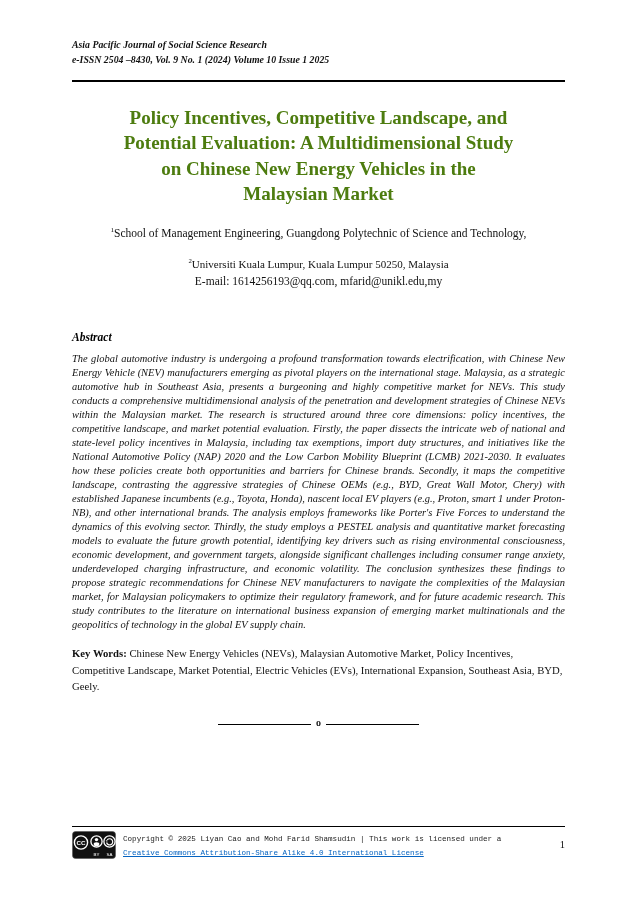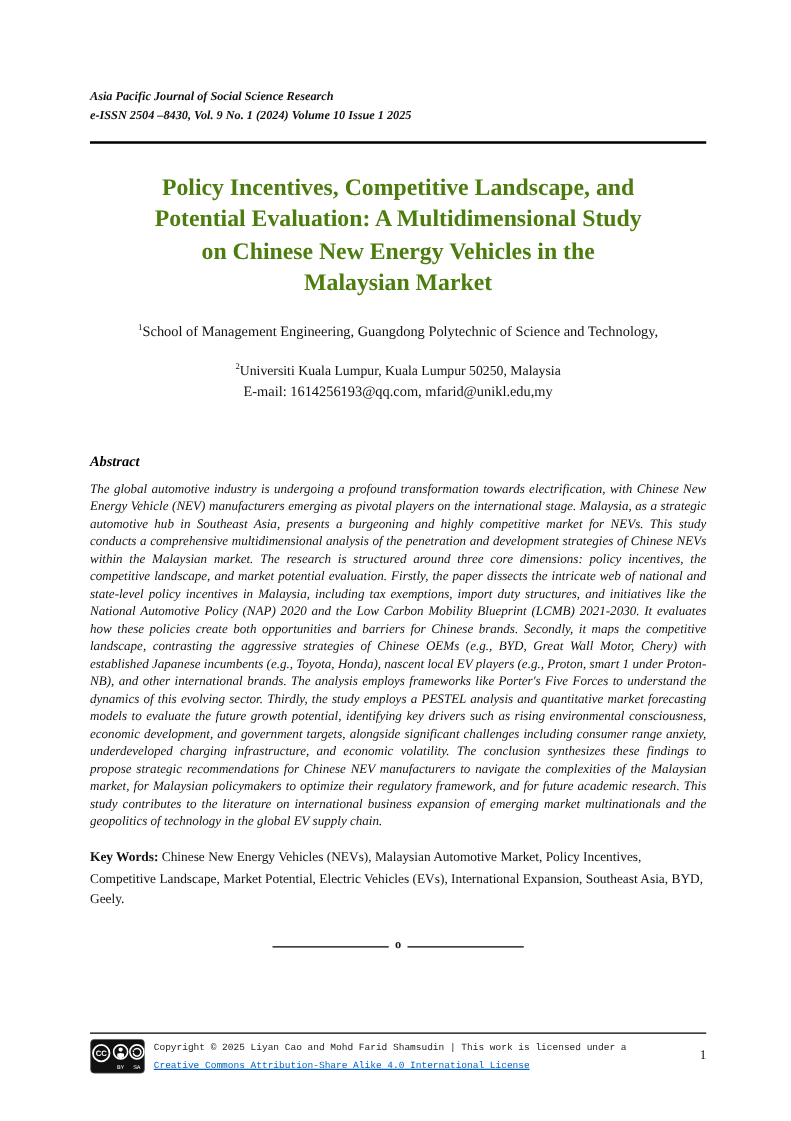--- a/index.html
+++ b/index.html
@@ -4,21 +4,21 @@
 <style>
   html,body{margin:0;padding:0;background:#ffffff;}
   .page{
     position:relative;
     width:633px;height:897px;
     background:#ffffff;
     font-family:"Liberation Serif","DejaVu Serif",serif;
     color:#1a1a1a;
     overflow:hidden;
   }
-  .content{padding:71px 68px 0 72px;}
+  .content{padding:38px 68px 0 72px;}
   
   .journal-header{font-size:9.8px;font-weight:bold;font-style:italic;line-height:1.5;color:#111;}
   .header-rule{border:none;border-top:2px solid #000;margin:13px 0 0 0;}
   
   .paper-title{margin-top:23px;text-align:center;font-weight:bold;font-size:19px;line-height:1.32;color:#4d7c0f;}
   
   .authors-line{margin-top:27px;text-align:center;font-size:11.5px;color:#111;}
   .authors-line .author{margin:0 7px;}
   sup{font-size:0.62em;line-height:0;}
   .affil{margin-top:19px;text-align:center;font-size:11.5px;line-height:1.55;color:#111;}

